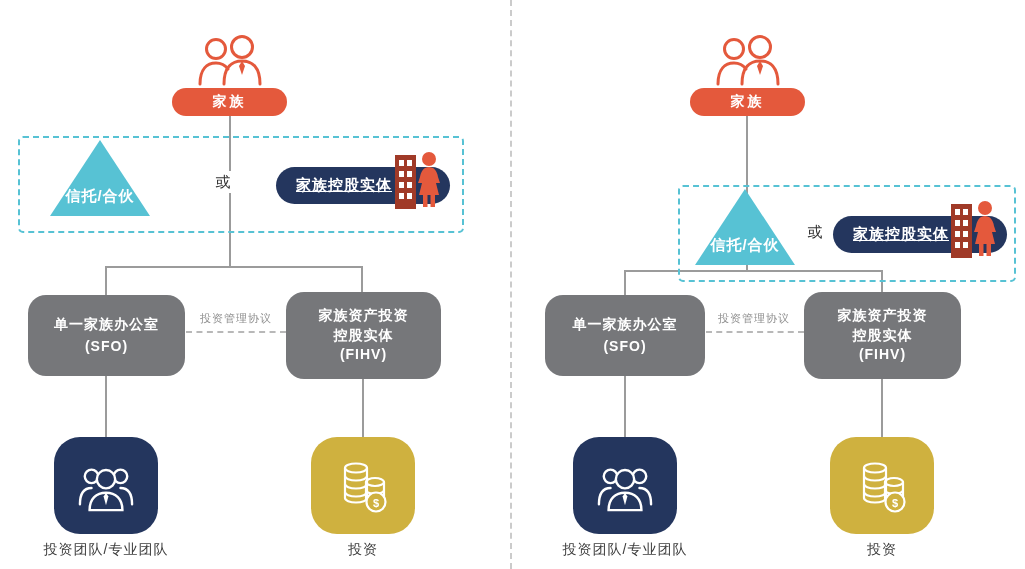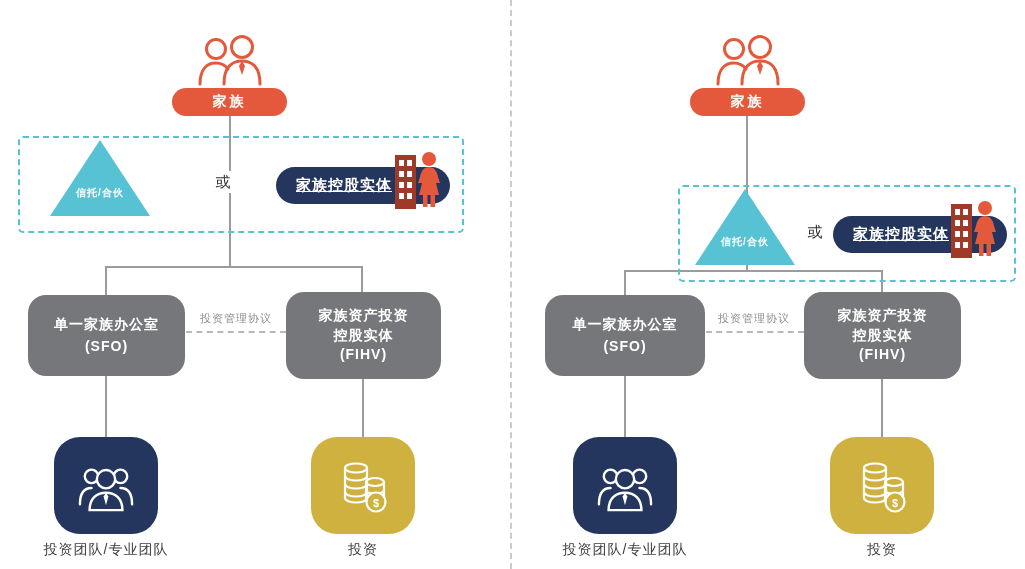--- a/index.html
+++ b/index.html
@@ -9,21 +9,21 @@
   .line{position:absolute;background:var(--line);z-index:1;}
   .divider{position:absolute;border-left:2px dashed var(--divider);z-index:0;}
   .dashed-group{position:absolute;border:2px dashed var(--cyan);border-radius:5px;background:transparent;z-index:1;}
   .pill{position:absolute;display:flex;align-items:center;justify-content:center;
         color:#fff;font-weight:bold;z-index:2;}
   .family-pill{background:var(--red);border-radius:14px;font-size:14px;letter-spacing:3px;align-items:center;}
   .holding-pill{background:var(--navy);border-radius:19px;font-size:15px;letter-spacing:1px;
                 justify-content:flex-start;padding-left:20px;text-decoration:underline;}
   .triangle{position:absolute;background:var(--cyan);clip-path:polygon(50% 0,0 100%,100% 100%);
             display:flex;align-items:flex-end;justify-content:center;z-index:2;}
-  .tri-label{color:#fff;font-size:10px;font-weight:bold;letter-spacing:1px;padding-bottom:16px;}
+  .tri-label{color:#fff;font-size:15px;font-weight:bold;letter-spacing:1px;padding-bottom:10px;}
   .or-label{position:absolute;background:#fff;color:#333;font-size:15px;z-index:2;
             display:flex;align-items:center;justify-content:center;}
   .gray-node{position:absolute;background:var(--gray);border-radius:18px;color:#fff;
              display:flex;flex-direction:column;align-items:center;justify-content:center;
              font-weight:bold;font-size:14px;line-height:1.55;letter-spacing:1px;z-index:2;text-align:center;}
   .icon-box{position:absolute;border-radius:26px;display:flex;align-items:center;justify-content:center;z-index:2;}
   .navy-bg{background:var(--navy);}
   .gold-bg{background:var(--gold);}
   .caption{position:absolute;text-align:center;color:var(--label);font-size:14px;letter-spacing:1px;z-index:2;}
   .agreement-label{position:absolute;text-align:center;color:var(--muted);font-size:11px;letter-spacing:1px;z-index:2;}

